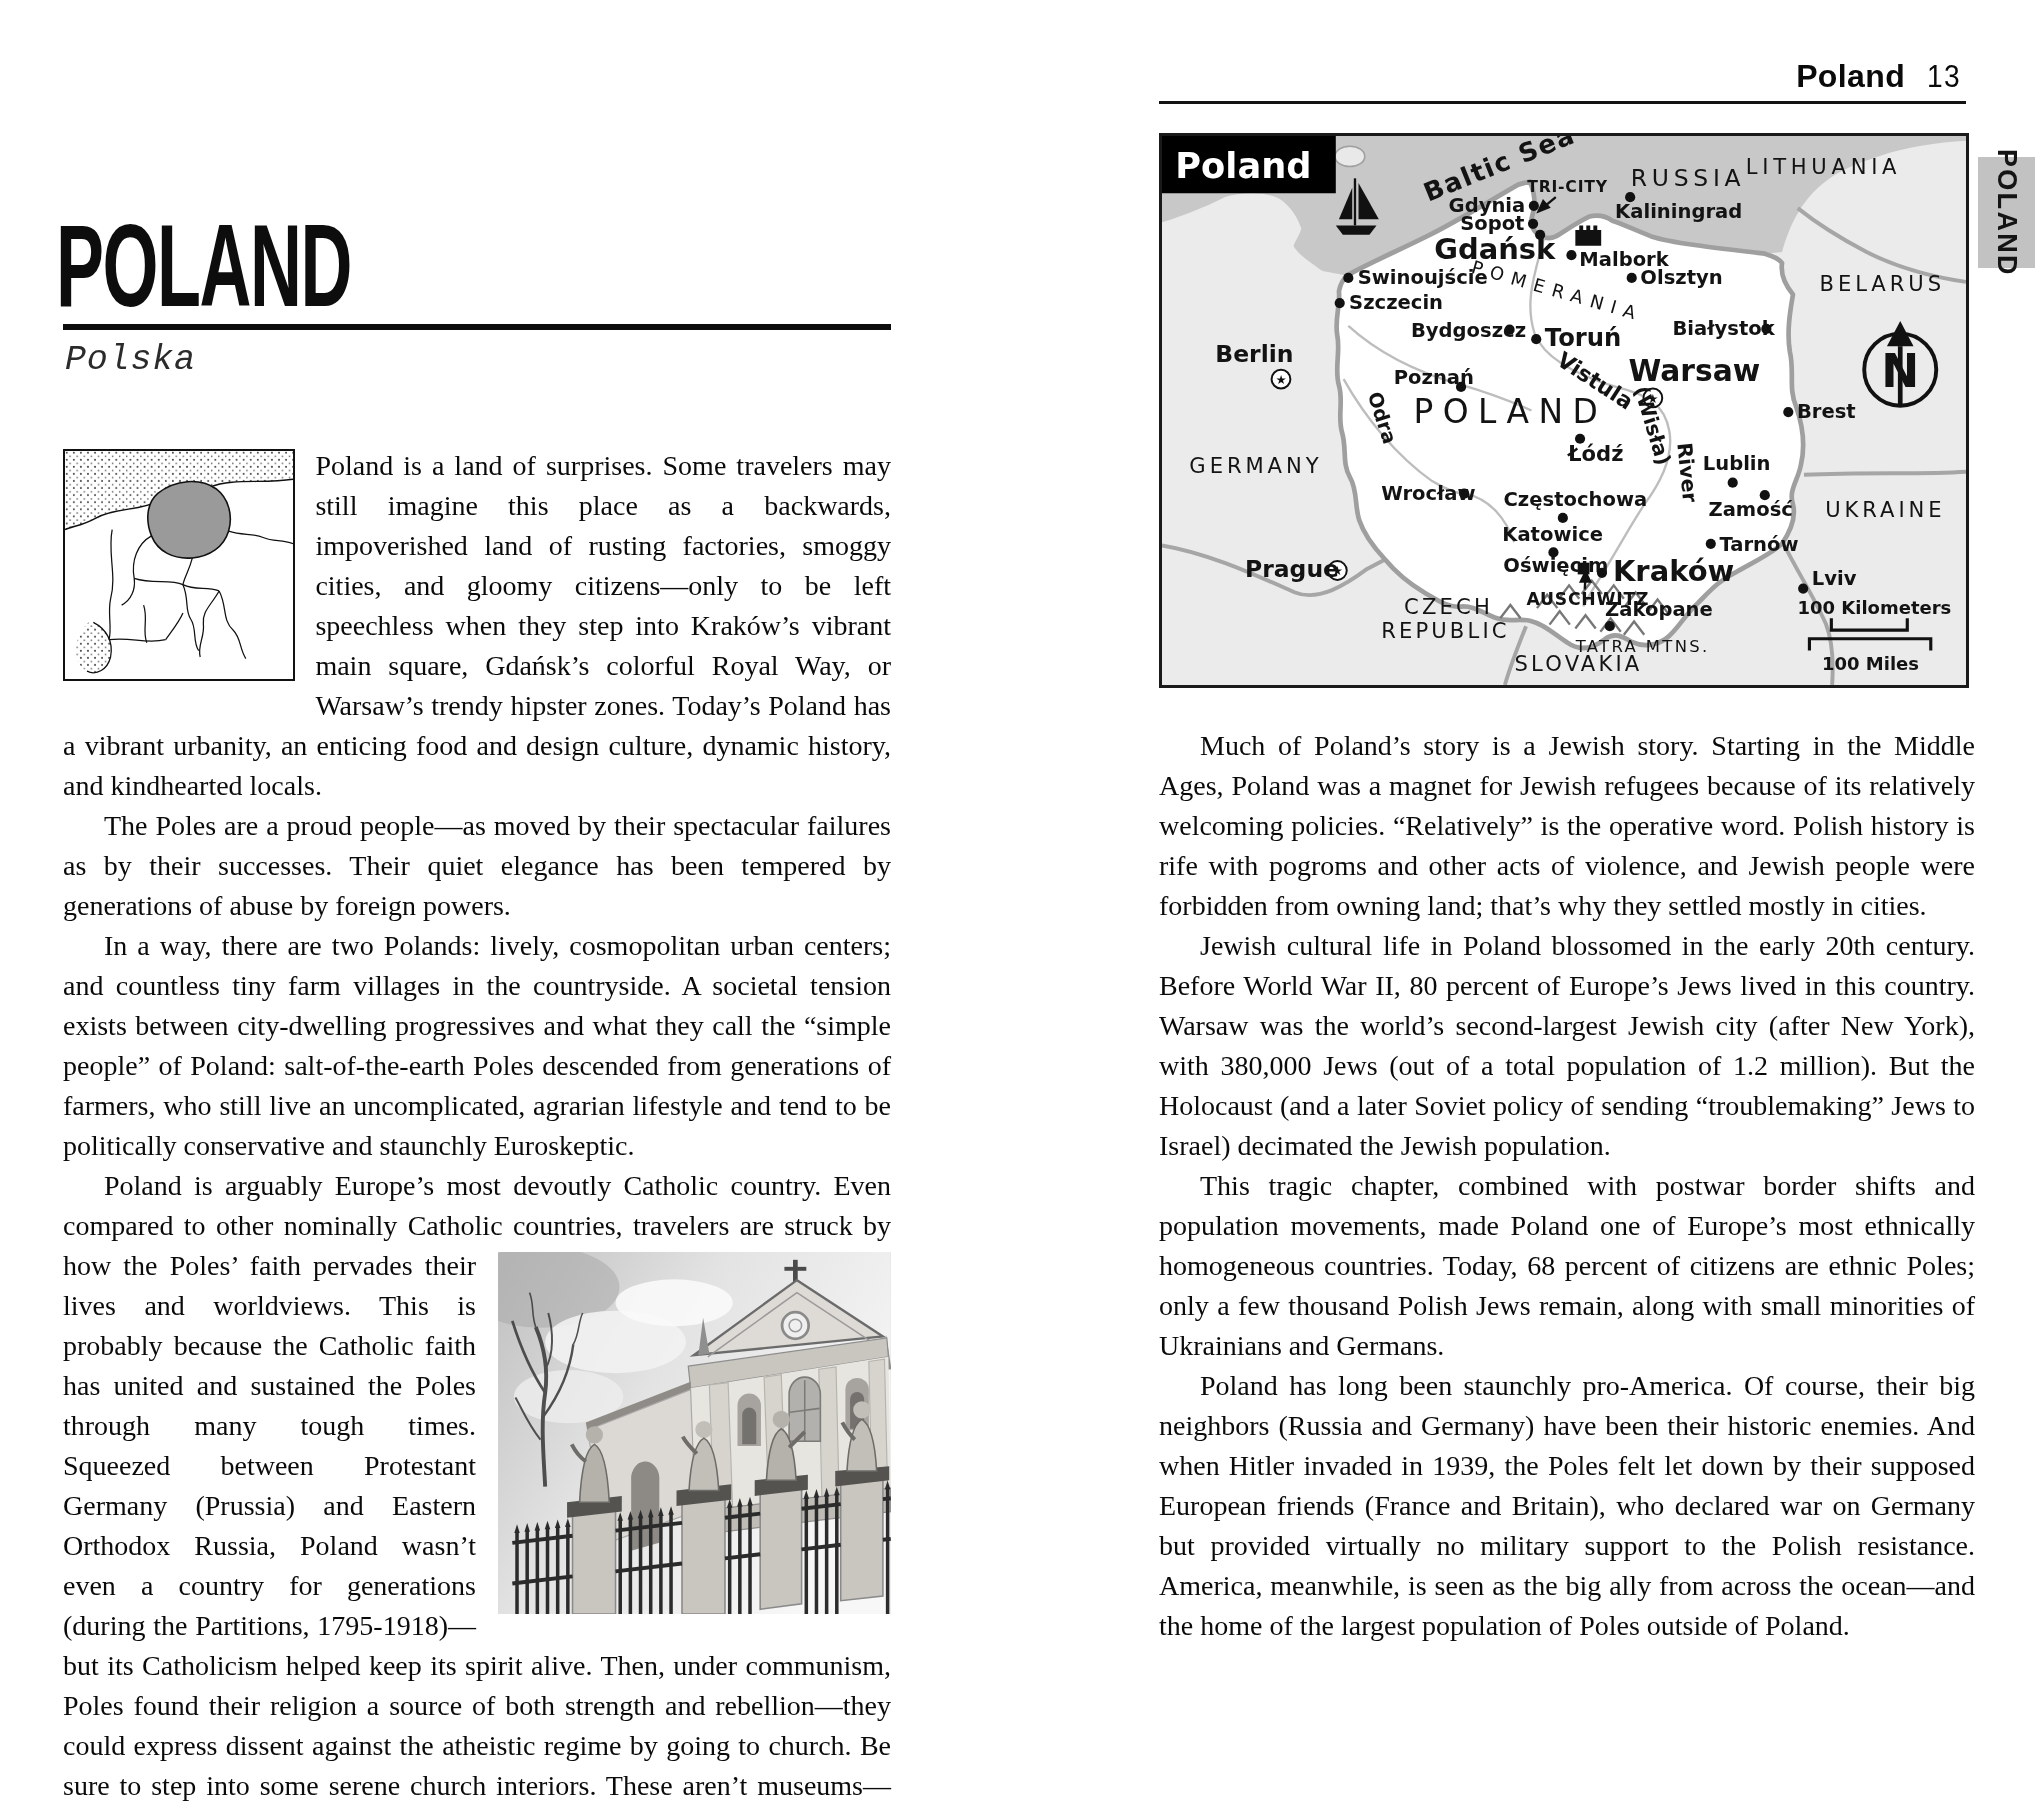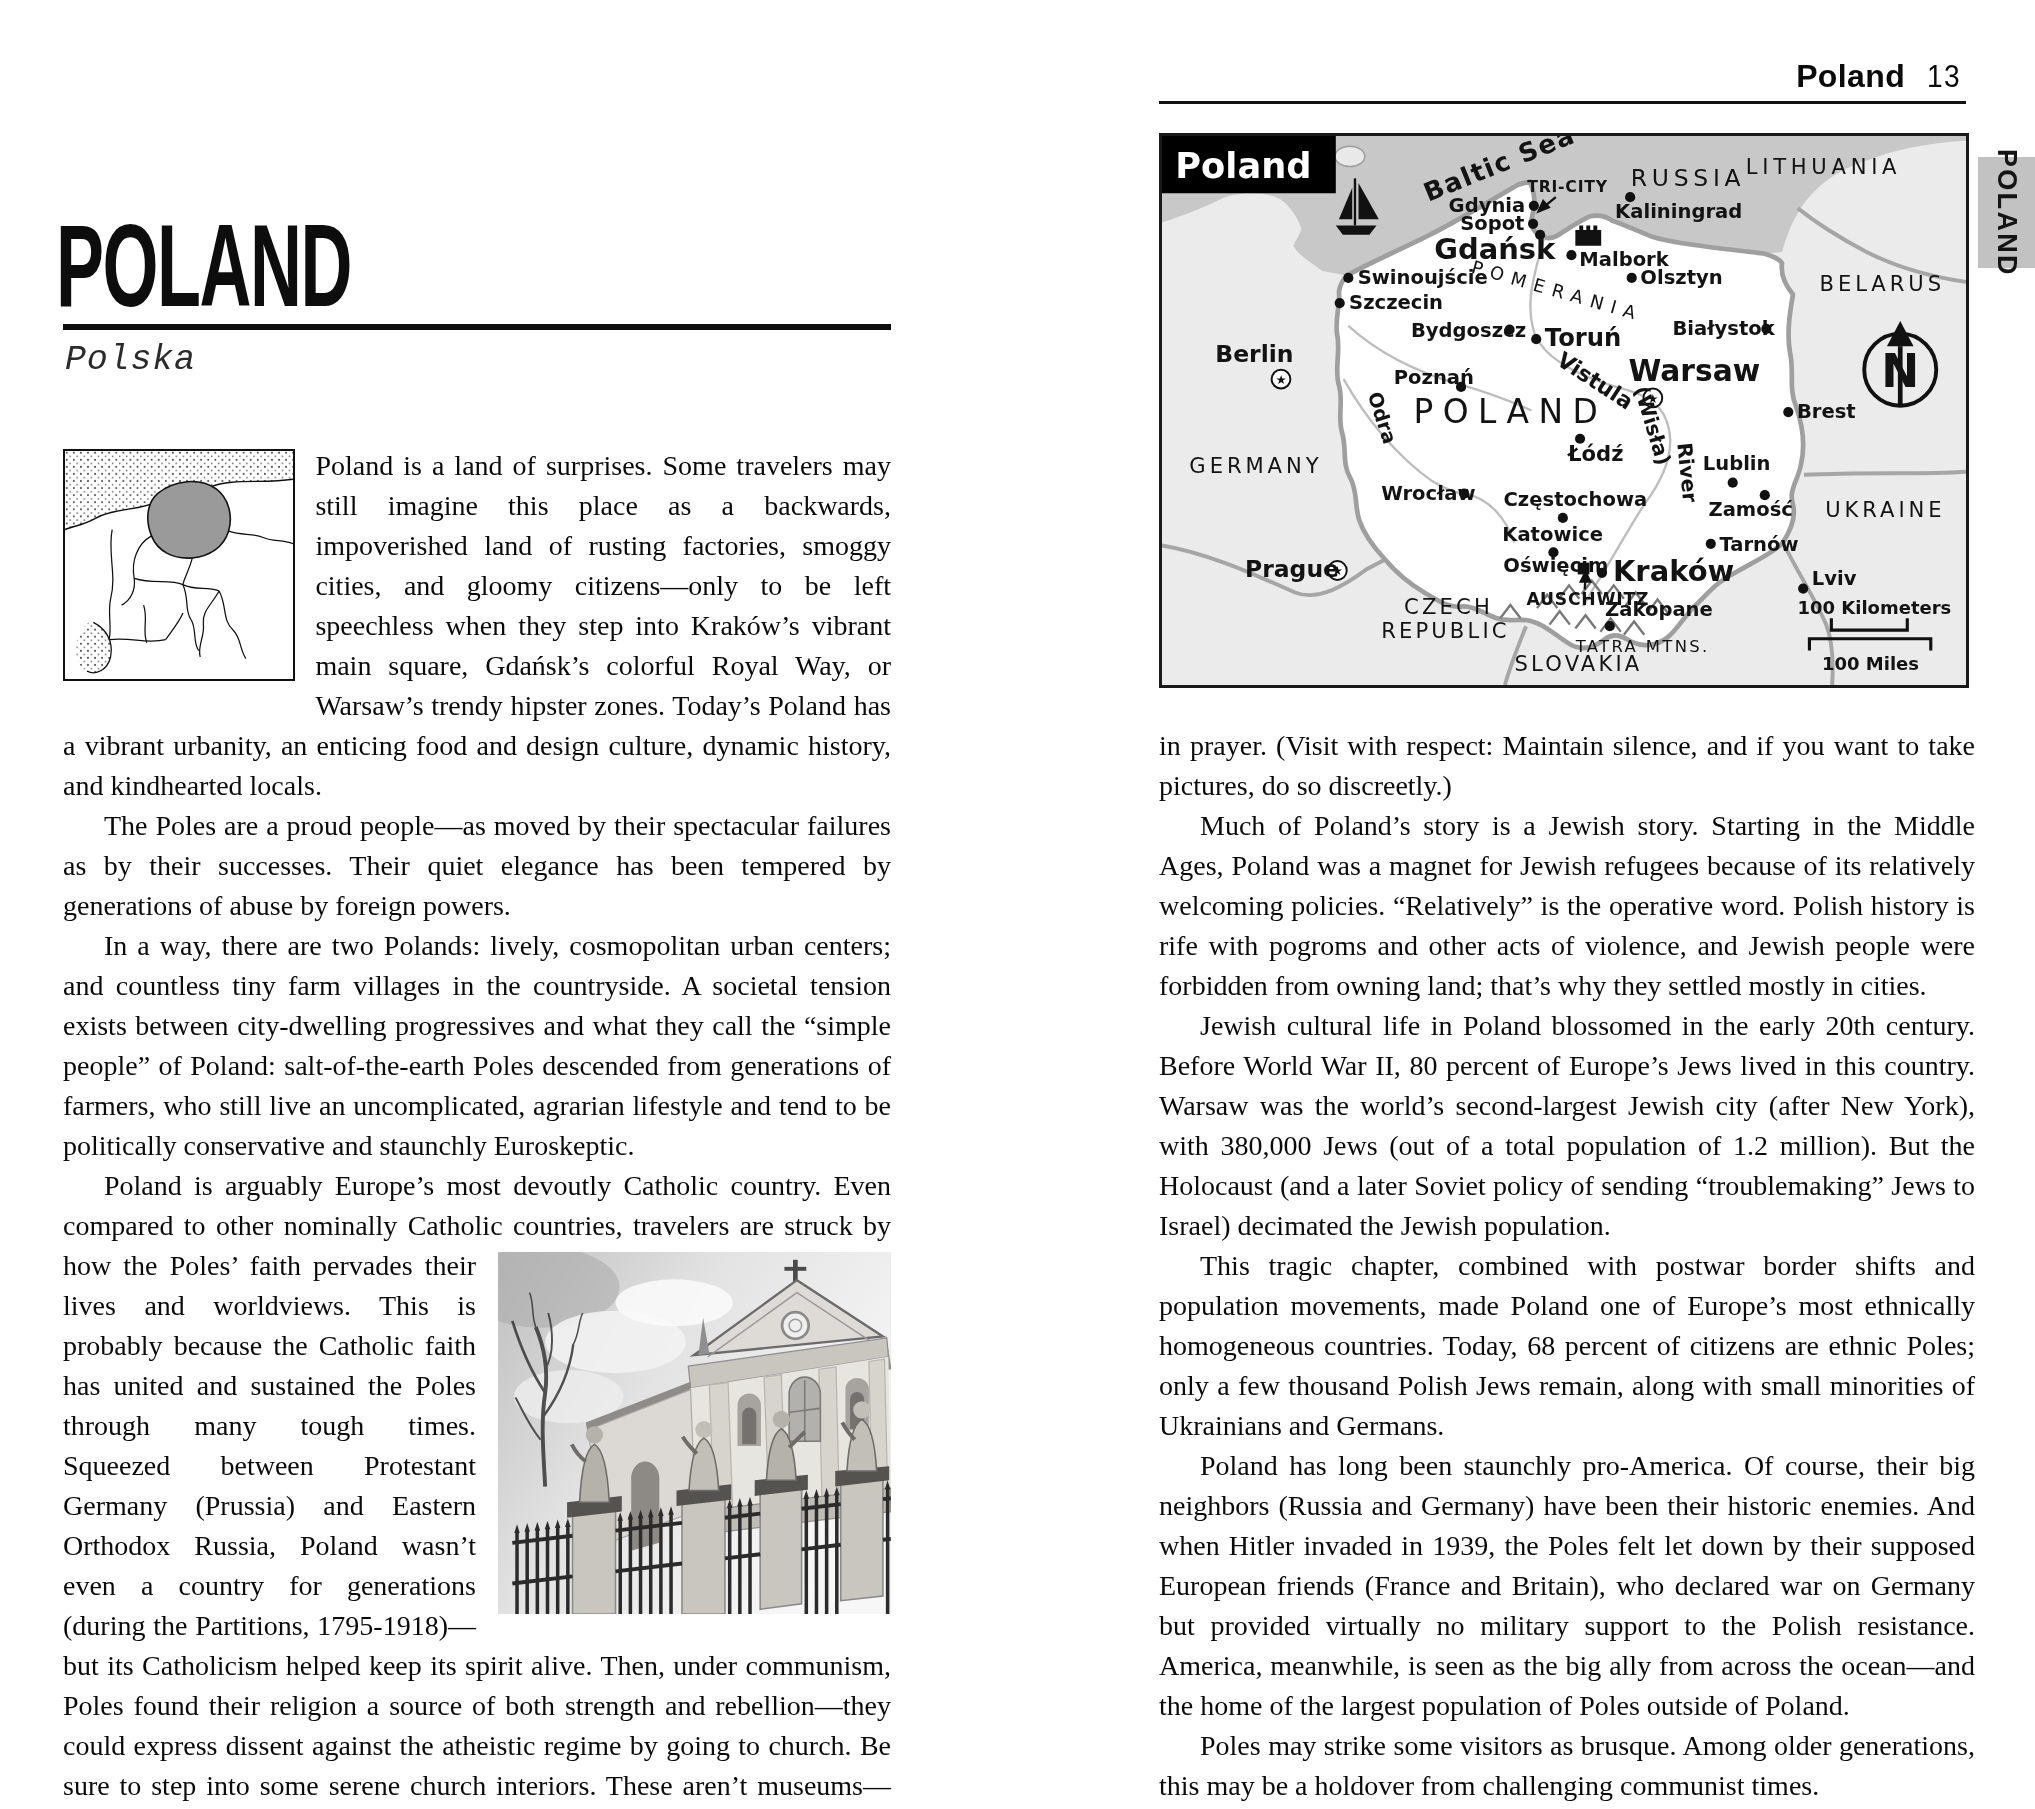--- a/index.html
+++ b/index.html
@@ -384,22 +384,20 @@
           <text x="614" y="658" font-size="21" font-weight="400" letter-spacing="3" text-anchor="middle" fill="#131313">TATRA MTNS.</text>
           <text x="532" y="682" font-size="27" font-weight="400" letter-spacing="4" text-anchor="middle" fill="#131313">SLOVAKIA</text>
           <text x="910" y="610" font-size="23" font-weight="700" text-anchor="middle" fill="#131313">100 Kilometers</text>
           <text x="905" y="681" font-size="23" font-weight="700" text-anchor="middle" fill="#131313">100 Miles</text>
           <text x="943" y="320" font-size="58" font-weight="700" text-anchor="middle" fill="#131313">N</text>
         </g>
     </svg>
   </div>
 
   <div class="col col-right">
-    <p>in prayer. (Visit with respect: Maintain silence, and if you want to take pictures, do so discreetly.)</p>
     <p class="ind">Much of Poland’s story is a Jewish story. Starting in the Middle Ages, Poland was a magnet for Jewish refugees because of its relatively welcoming policies. “Relatively” is the operative word. Polish history is rife with pogroms and other acts of violence, and Jewish people were forbidden from owning land; that’s why they settled mostly in cities.</p>
     <p class="ind">Jewish cultural life in Poland blossomed in the early 20th century. Before World War II, 80 percent of Europe’s Jews lived in this country. Warsaw was the world’s second-largest Jewish city (after New York), with 380,000 Jews (out of a total population of 1.2 million). But the Holocaust (and a later Soviet policy of sending “troublemaking” Jews to Israel) decimated the Jewish population.</p>
     <p class="ind">This tragic chapter, combined with postwar border shifts and population movements, made Poland one of Europe’s most ethnically homogeneous countries. Today, 68 percent of citizens are ethnic Poles; only a few thousand Polish Jews remain, along with small minorities of Ukrainians and Germans.</p>
     <p class="ind">Poland has long been staunchly pro-America. Of course, their big neighbors (Russia and Germany) have been their historic enemies. And when Hitler invaded in 1939, the Poles felt let down by their supposed European friends (France and Britain), who declared war on Germany but provided virtually no military support to the Polish resistance. America, meanwhile, is seen as the big ally from across the ocean—and the home of the largest population of Poles outside of Poland.</p>
-    <p class="ind">Poles may strike some visitors as brusque. Among older generations, this may be a holdover from challenging communist times.</p>
   </div>
 
 </div>
 
 
 </body></html>

